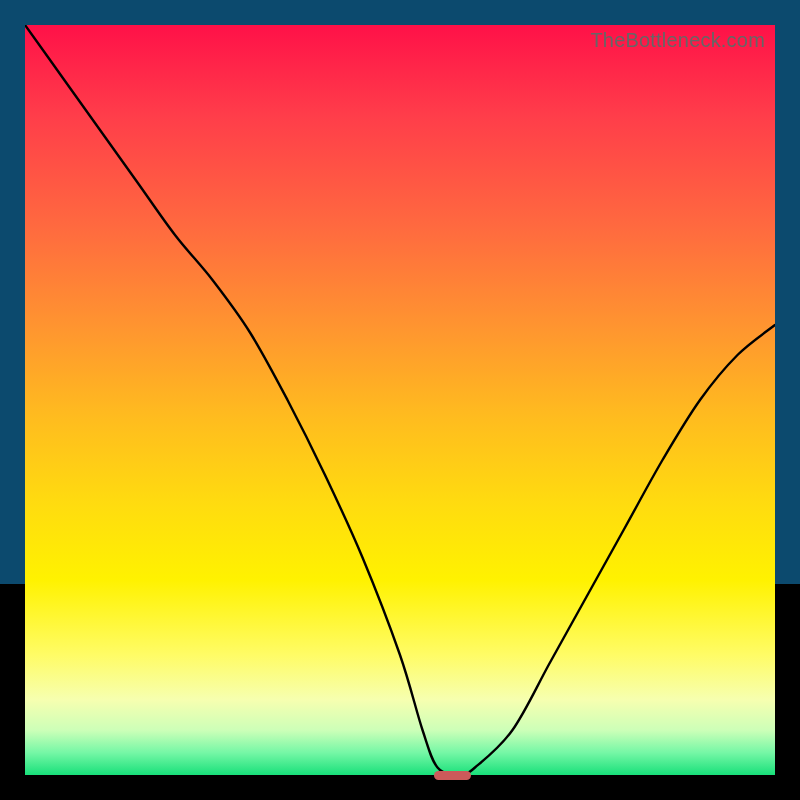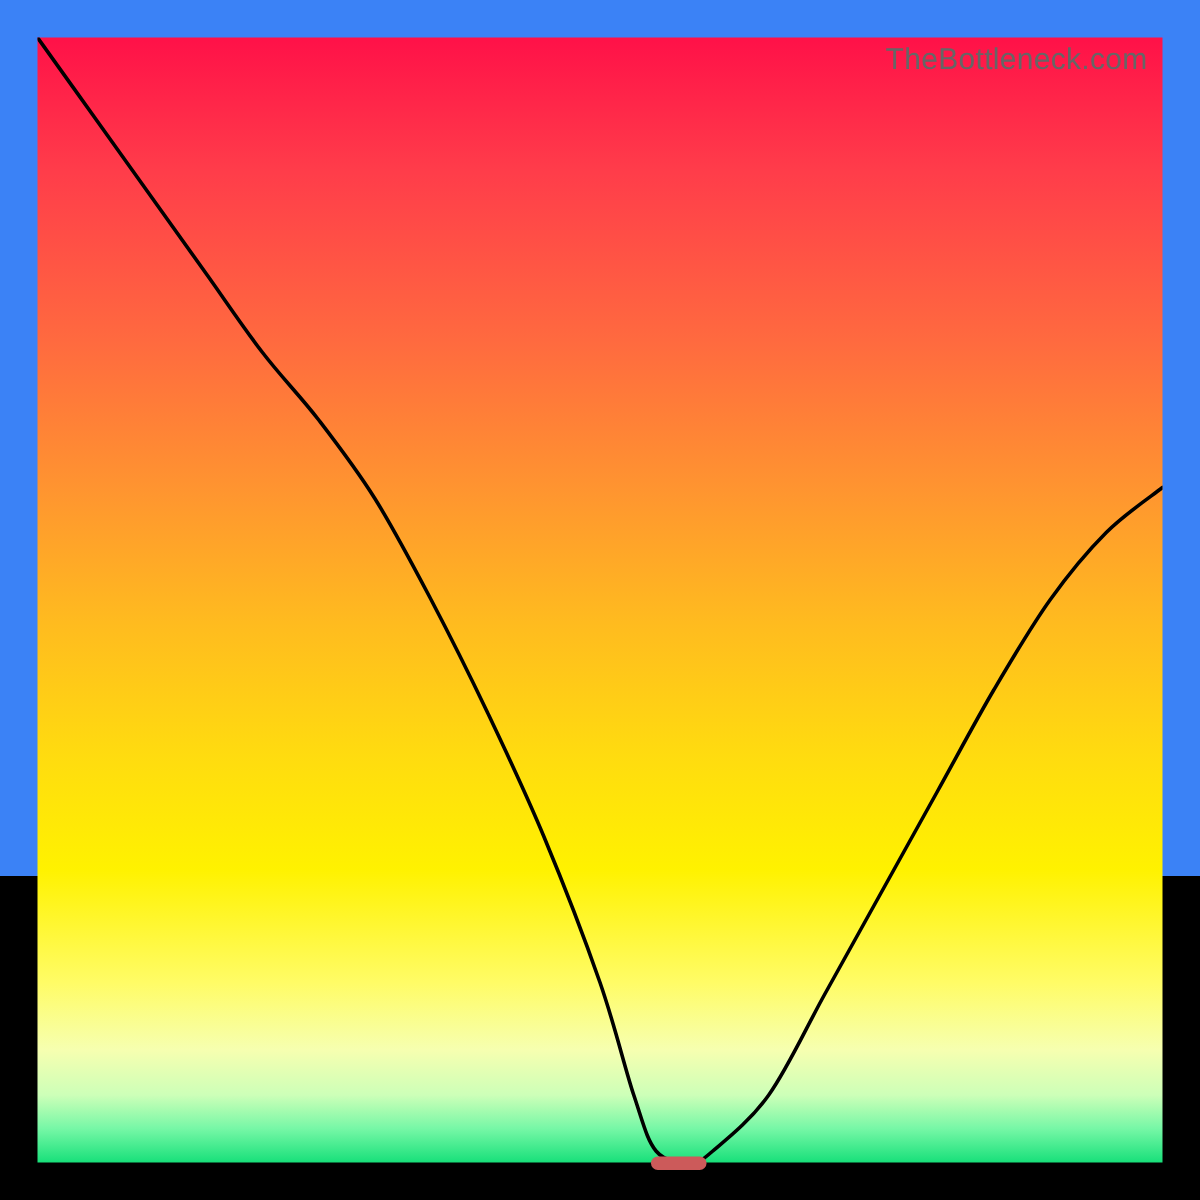--- a/index.html
+++ b/index.html
@@ -8,21 +8,21 @@
     width: 800px;
     height: 800px;
     background: #000;
     overflow: hidden;
     font-family: Arial, Helvetica, sans-serif;
   }
   .frame {
     position: absolute;
     left: 0; top: 0;
     width: 800px; height: 584px;
-    background: #3b82f6;
+    background: #0c4a6e;
   }
   .plot-area {
     position: absolute;
     left: 25px;
     top: 25px;
     width: 750px;
     height: 750px;
     
     background: linear-gradient(
       to bottom,

